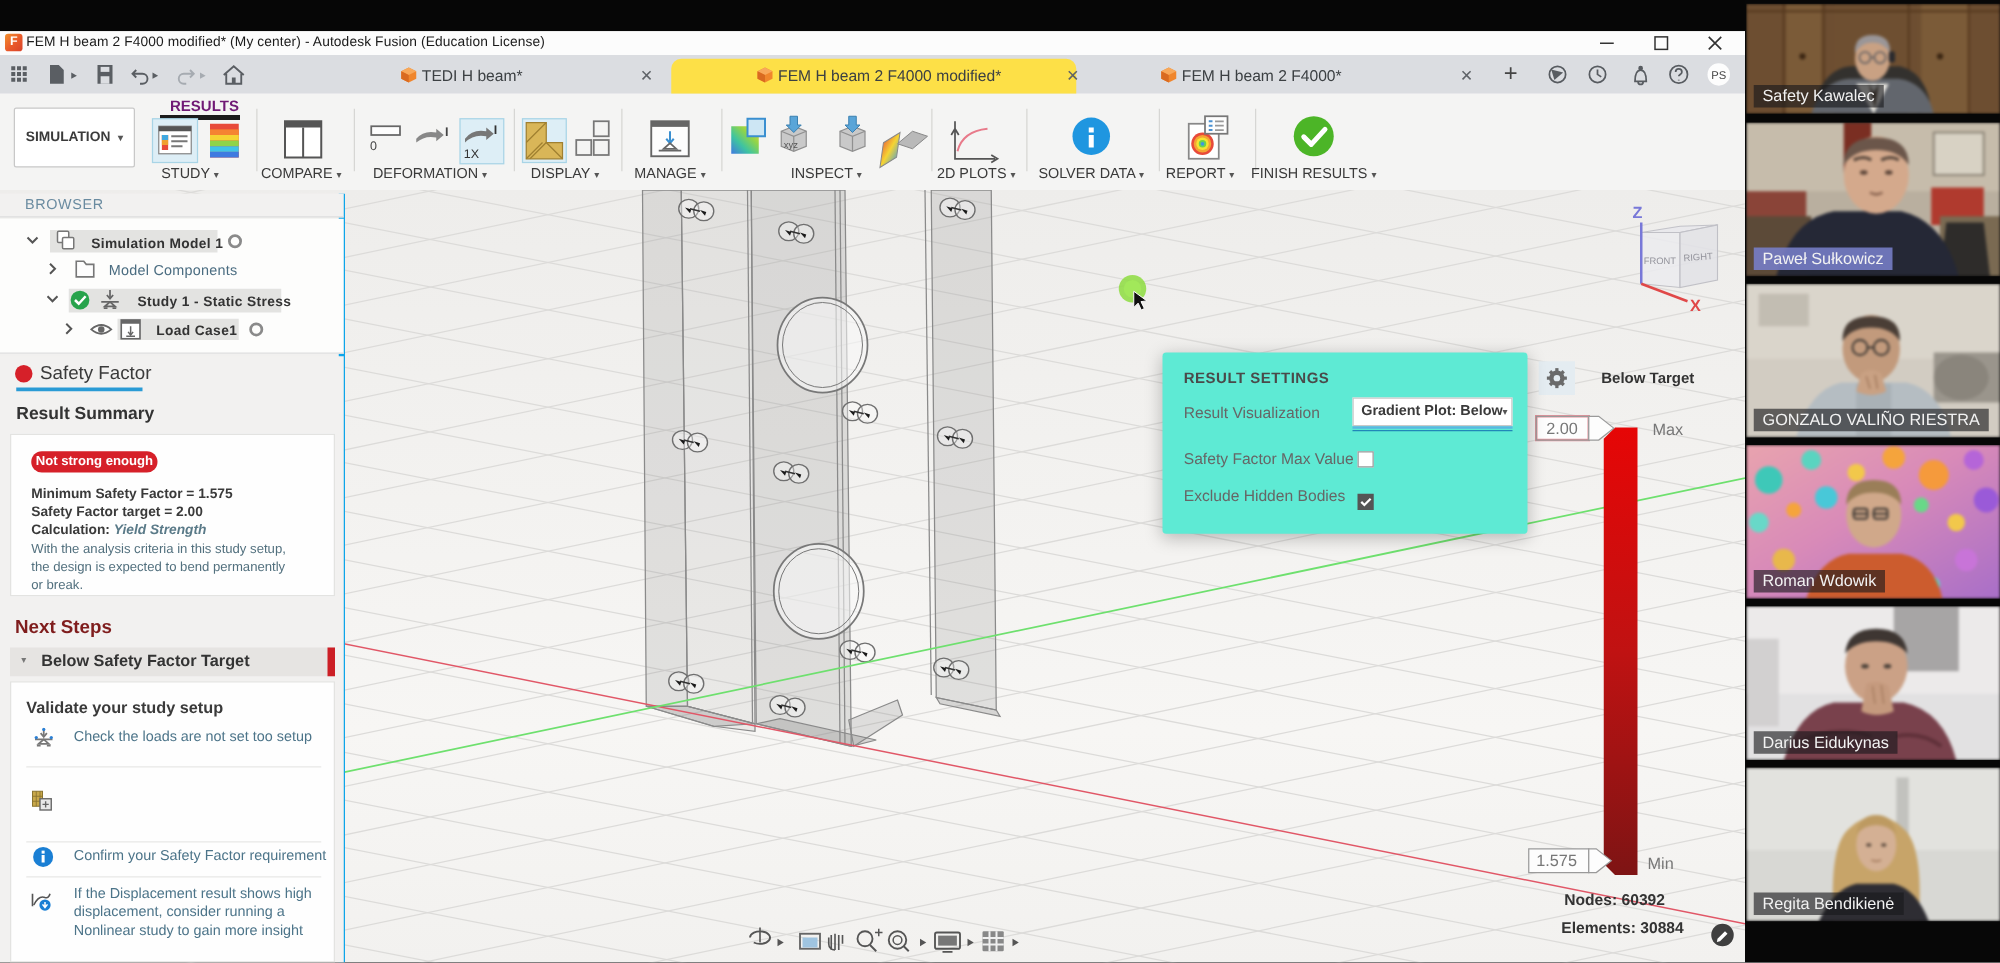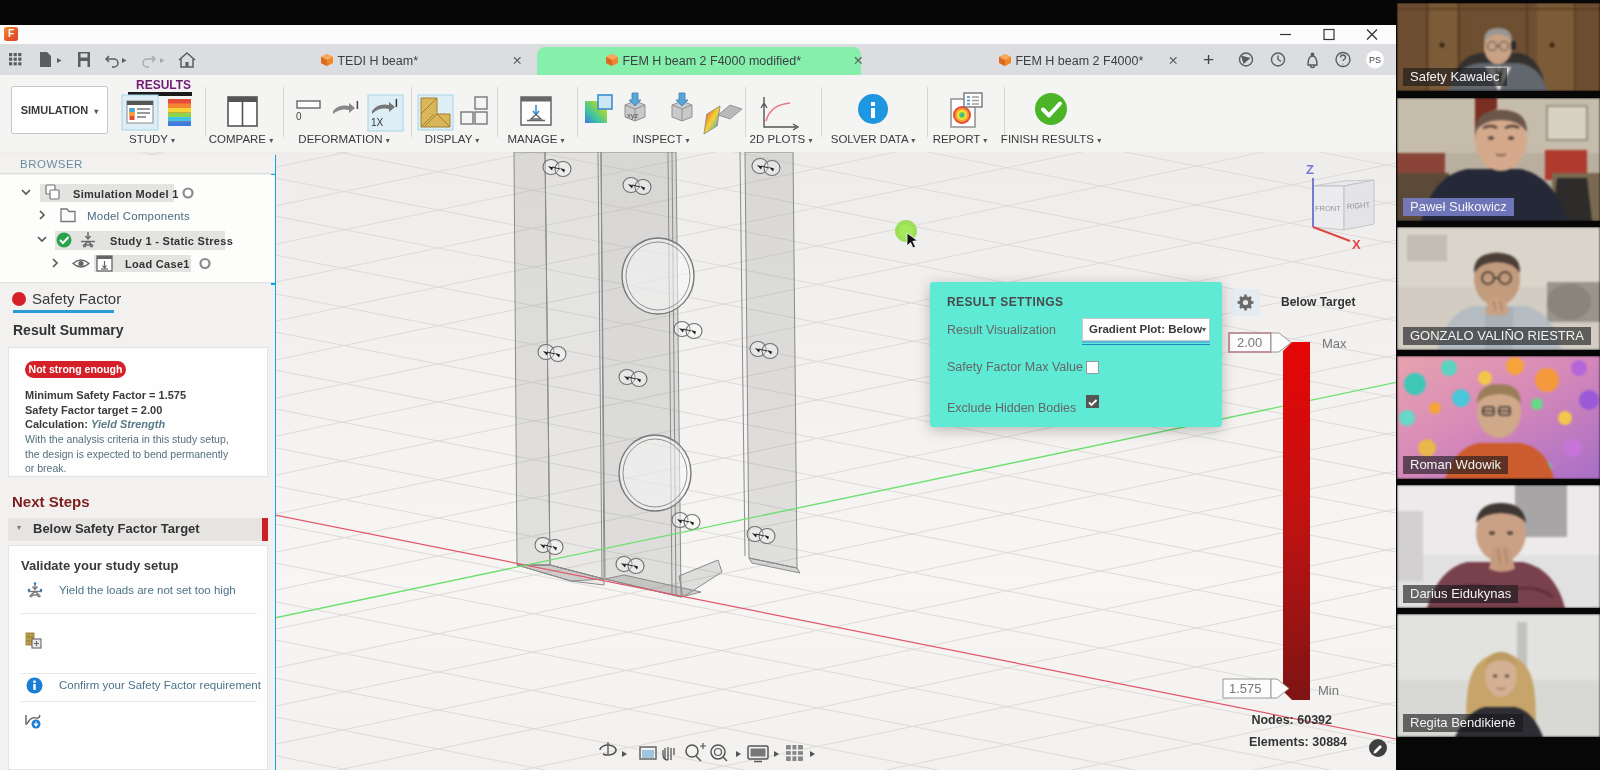--- a/index.html
+++ b/index.html
@@ -6,39 +6,40 @@
 #stage { position:relative; width:1600px; height:770px; background:#fff; overflow:hidden; }
 .abs { position:absolute; }
 #topblack { left:0; top:0; width:1396px; height:25px; background:#060606; }
 #titlebar { left:0; top:25px; width:1396px; height:19px; background:#fcfcfc; }
 #titlebar .ficon { position:absolute; left:4px; top:2px; width:14px; height:14px; border-radius:2.5px;
   background:linear-gradient(135deg,#f18f2c 0%,#e9592b 55%,#d8432b 100%); color:#fff; font-size:10px; font-weight:bold;
   text-align:center; line-height:14px; }
 #titlebar .ttext { position:absolute; left:21px; top:2.5px; font-size:11px; color:#1a1a1a; letter-spacing:0.1px; }
 #tabstrip { left:0; top:44px; width:1396px; height:31px; background:#dbdde1; }
 .tab { position:absolute; top:3px; height:28px; font-size:12.5px; color:#3c4043; white-space:nowrap; }
-.tab.active { background:#86efac; border-radius:8px 8px 0 0; }
+.tab.active { background:#fde047; border-radius:8px 8px 0 0; }
 #toolbar { left:0; top:75px; width:1396px; height:77px; background:#f4f4f3; }
 #simbtn { position:absolute; left:10px; top:10px; width:108px; height:50px; background:#fff; border:1px solid #c8c8c8; border-radius:2px;
   font-size:11px; font-weight:bold; color:#3a3a3a; text-align:center; line-height:48px; }
 .tlabel { position:absolute; top:58px; font-size:11.5px; color:#3a3a3a; white-space:nowrap; transform:translateX(-50%); }
 .tsep { position:absolute; top:12px; height:50px; width:1px; background:#d6d6d4; }
 .svgabs { position:absolute; }
 #canvas { left:0; top:152px; width:1396px; height:618px; background:linear-gradient(180deg,#eeedeb 0%,#f3f2f0 40%,#f7f6f4 70%,#f2f1ef 100%); }
 #leftpanel { left:0; top:155px; width:276px; height:615px; background:#f1f0ef; border-right:5px solid #0ea5e9; font-size:12px; }
 #sidebar { left:1396px; top:0; width:204px; height:770px; background:#070707; }
 .vcell { position:absolute; left:1px; width:203px; overflow:hidden; }
 .vcell svg { filter:blur(1.1px); }
 .vlabel { position:absolute; left:6px; bottom:5px; background:rgba(25,25,28,0.62); color:#f2f2f2; font-size:13px; padding:1px 7px 2px 7px; white-space:nowrap; }
 </style></head><body>
 <div id="stage">
 
 <div class="abs" id="topblack"></div>
 <div class="abs" id="titlebar">
   <div class="ficon">F</div>
+  <div class="ttext">FEM H beam 2 F4000 modified* (My center) - Autodesk Fusion (Education License)</div>
   <svg class="svgabs" style="left:1270px;top:0;width:126px;height:19px" viewBox="0 0 126 19">
     <line x1="10" y1="9.5" x2="21" y2="9.5" stroke="#333" stroke-width="1.2"></line>
     <rect x="54" y="4.5" width="10" height="10" fill="none" stroke="#333" stroke-width="1.2"></rect>
     <path d="M97 4.5 L107 14.5 M107 4.5 L97 14.5" stroke="#333" stroke-width="1.3"></path>
   </svg>
 </div>
 <div class="abs" id="tabstrip">
   <svg class="svgabs" style="left:0;top:0;width:300px;height:31px" viewBox="0 0 300 31">
     <g fill="#5a5e63">
       <rect x="9" y="9" width="3.2" height="3.2"></rect>
@@ -72,21 +73,21 @@
           <path d="M1 4 L7 7 L13 4 L7 1 Z" fill="#f8a85a"></path>
           <path d="M7 7 L7 13 L1 10 L1 4 Z" fill="#d96a20"></path>
         </svg>&nbsp;TEDI H beam*</div>
   <div class="tab" style="left:512px;line-height:28px;color:#5f6368;">✕</div>
   <div class="tab active" style="left:537px;width:324px;line-height:28px;">
      <span style="margin-left:68px"><svg width="14" height="14" viewBox="0 0 14 14" style="vertical-align:-2px">
             <path d="M7 1 L13 4 L13 10 L7 13 L1 10 L1 4 Z" fill="#f0862c"></path>
             <path d="M1 4 L7 7 L13 4 L7 1 Z" fill="#f8a85a"></path>
             <path d="M7 7 L7 13 L1 10 L1 4 Z" fill="#d96a20"></path>
           </svg></span>&nbsp;FEM H beam 2 F4000 modified*<span style="margin-left:52px;color:#5f6368">✕</span></div>
-  <div class="tab" style="left:998px;line-height:28px;"><svg width="14" height="14" viewBox="0 0 14 14" style="vertical-align:-2px">
+  <div class="tab" style="left:928px;line-height:28px;"><svg width="14" height="14" viewBox="0 0 14 14" style="vertical-align:-2px">
           <path d="M7 1 L13 4 L13 10 L7 13 L1 10 L1 4 Z" fill="#f0862c"></path>
           <path d="M1 4 L7 7 L13 4 L7 1 Z" fill="#f8a85a"></path>
           <path d="M7 7 L7 13 L1 10 L1 4 Z" fill="#d96a20"></path>
         </svg>&nbsp;FEM H beam 2 F4000*</div>
   <div class="tab" style="left:1168px;line-height:28px;color:#5f6368;">✕</div>
   <div class="tab" style="left:1203px;line-height:26px;color:#444;font-size:19px;">+</div>
   <svg class="svgabs" style="left:1235px;top:0;width:161px;height:31px" viewBox="0 0 161 31">
     <g stroke="#585c61" fill="none" stroke-width="1.4">
       <circle cx="11" cy="15.5" r="6.5"></circle>
           <path d="M6 11.5 l9.5 2.5 -7 6 z" fill="#585c61" stroke="none"></path>
@@ -649,21 +650,21 @@
             <path d="M6.5 4.5 l2.5 3 2.5 -3"></path>
             <line x1="2" y1="9.5" x2="16" y2="9.5"></line>
             <path d="M5 13 l4 -3.5 4 3.5 z"></path>
             <line x1="3.5" y1="14.5" x2="6.5" y2="14.5"></line>
             <line x1="11.5" y1="14.5" x2="14.5" y2="14.5"></line>
           </g>
       <circle cx="9" cy="1.5" r="1.3" fill="#2a7fd4" stroke="none"></circle>
           <circle cx="3" cy="8" r="1.3" fill="#2a7fd4" stroke="none"></circle>
           <circle cx="15" cy="8" r="1.3" fill="#2a7fd4" stroke="none"></circle>
     </svg>
-    <div style="position:absolute;left:50px;top:38px;font-size:11.5px;color:#4c7489;white-space:nowrap;">Yield the loads are not set too high</div>
+    <div style="position:absolute;left:50px;top:38px;font-size:11.5px;color:#4c7489;white-space:nowrap;">Check the loads are not set too setup</div>
     <div style="position:absolute;left:12px;top:67px;width:236px;height:1px;background:#e8e8e6;"></div>
     <svg style="position:absolute;left:16px;top:86px;width:18px;height:18px" viewBox="0 0 18 18">
       <rect x="1" y="1" width="8" height="12" fill="#c8a84a" stroke="#8a7430" stroke-width="0.8"></rect>
       <path d="M1 5 h8 M1 9 h8 M4 1 v12 M7 1 v12" stroke="#8a7430" stroke-width="0.7"></path>
       <rect x="7" y="7" width="9" height="9" fill="#e8e8e8" stroke="#666" stroke-width="1.1"></rect>
       <path d="M9 11.5 h5 M11.5 9 v5" stroke="#666" stroke-width="1.1"></path>
     </svg>
     <div style="position:absolute;left:12px;top:127px;width:236px;height:1px;background:#e8e8e6;"></div>
     <svg style="position:absolute;left:17px;top:131px;width:17px;height:17px" viewBox="0 0 17 17">
       <circle cx="8.5" cy="8.5" r="8" fill="#1a7fd4"></circle>
@@ -671,34 +672,35 @@
           <rect x="7.3" y="7" width="2.4" height="6" fill="#fff"></rect>
     </svg>
     <div style="position:absolute;left:50px;top:133px;font-size:11.5px;color:#4c7489;white-space:nowrap;">Confirm your Safety Factor requirement</div>
     <div style="position:absolute;left:12px;top:155px;width:236px;height:1px;background:#e8e8e6;"></div>
     <svg style="position:absolute;left:15px;top:165px;width:19px;height:19px" viewBox="0 0 19 19">
       <path d="M2 14 L2 4" stroke="#555" stroke-width="1.3"></path>
       <path d="M3 13 q4 -8 9 -6 q3 1 4 -3" stroke="#555" stroke-width="1.3" fill="none"></path>
       <circle cx="12" cy="13" r="4.5" fill="#1a7fd4"></circle>
           <path d="M12 10.5 v4 m-2 -2 l2 2.5 2 -2.5" stroke="#fff" stroke-width="1.2" fill="none"></path>
     </svg>
+    <div style="position:absolute;left:50px;top:162px;font-size:11.5px;color:#4c7489;line-height:15px;white-space:nowrap;">If the Displacement result shows high<br>displacement, consider running a<br>Nonlinear study to gain more insight</div>
   </div>
 </div>
     <div class="abs" style="left:930px;top:282px;width:292px;height:145px;background:#5eead4;border-radius:3px;box-shadow:0 3px 14px rgba(0,0,0,0.25);">
   <div style="position:absolute;left:17px;top:13px;font-size:12px;font-weight:bold;color:#4a4a4a;letter-spacing:0.4px;">RESULT SETTINGS</div>
   <div style="position:absolute;left:17px;top:41px;font-size:12.5px;color:#666;">Result Visualization</div>
   <div style="position:absolute;left:152px;top:36px;width:128px;height:23px;background:#fff;border:1px solid #c9c9c9;">
     <span style="position:absolute;left:6px;top:4px;font-size:11.5px;font-weight:bold;color:#3a3a3a;white-space:nowrap;">Gradient Plot: Below</span>
     <span style="position:absolute;right:3px;top:6px;font-size:8px;color:#555;">▾</span>
   </div>
   <div style="position:absolute;left:152px;top:59px;width:128px;height:2px;background:#59b8e0;"></div>
   <div style="position:absolute;left:152px;top:61.5px;width:128px;height:1.5px;background:#2187b8;"></div>
   <div style="position:absolute;left:17px;top:78px;font-size:12.5px;color:#666;">Safety Factor Max Value</div>
   <div style="position:absolute;left:156px;top:79px;width:13px;height:13px;background:#fff;border:1.5px solid #999;"></div>
-  <div style="position:absolute;left:17px;top:119px;font-size:12.5px;color:#666;">Exclude Hidden Bodies</div>
+  <div style="position:absolute;left:17px;top:108px;font-size:12.5px;color:#666;">Exclude Hidden Bodies</div>
   <div style="position:absolute;left:156px;top:113px;width:13px;height:13px;background:#555;">
     <svg width="13" height="13" viewBox="0 0 13 13">
           <path d="M3 6.5 l2.5 2.5 5 -5" stroke="#fff" stroke-width="1.8" fill="none"></path>
         </svg></div>
 </div>
 <div class="abs" id="sidebar">
 <div class="vcell" style="top:3px;height:88px;">
 <svg width="203" height="88" viewBox="0 0 203 88">
   <rect width="203" height="88" fill="#6e4f31"></rect>
   <g fill="#6d4e31">

